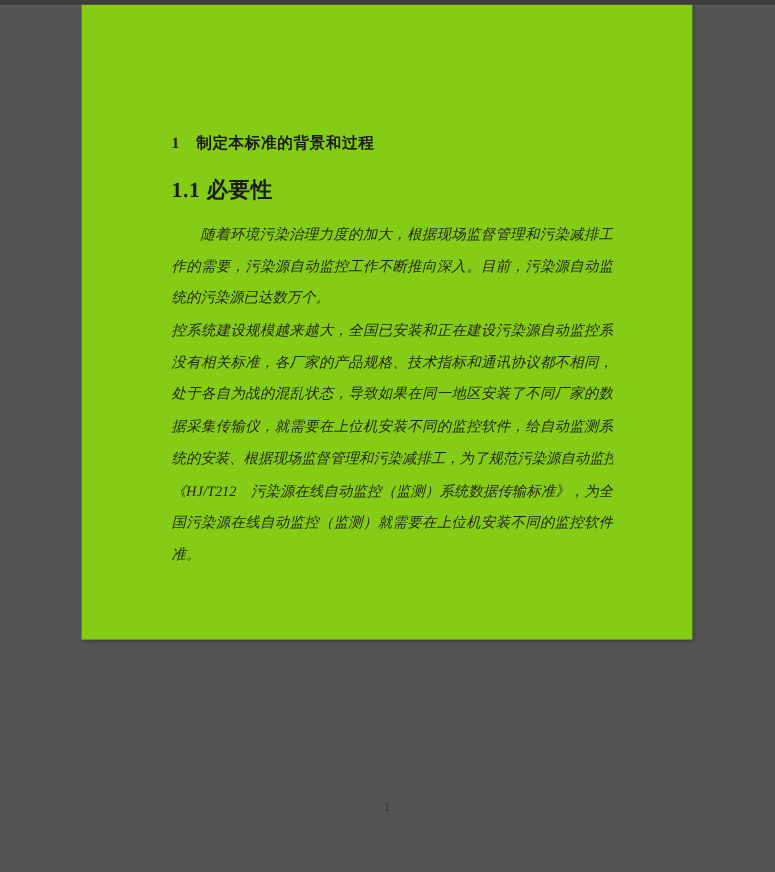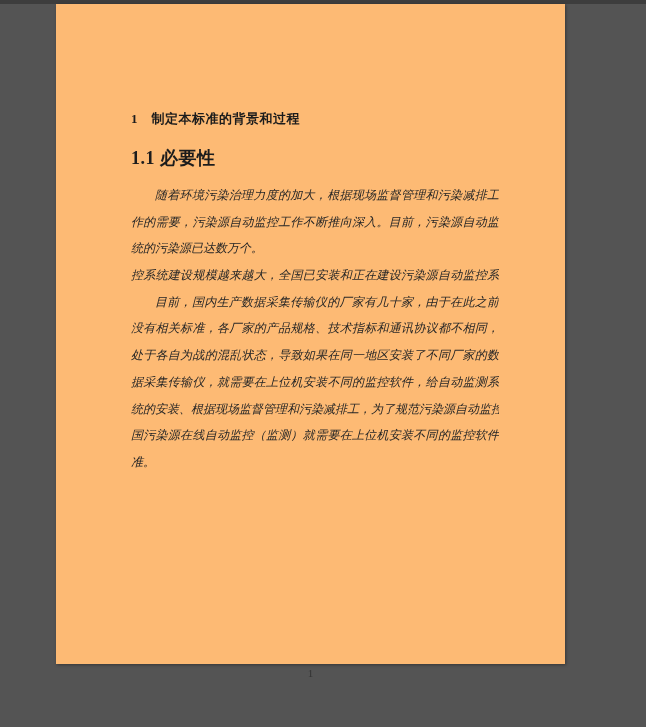--- a/index.html
+++ b/index.html
@@ -12,23 +12,23 @@
     font-family: "Liberation Serif", "DejaVu Serif", serif;
   }
   .top-edge {
     position: absolute;
     top: 0; left: 0;
     width: 100%; height: 4px;
     background: #3d3d3d;
   }
   .page {
     position: absolute;
-    left: 56px; top: 4px;
-    width: 509px; height: 660px;
-    background: #fdba74;
+    left: 68px; top: 4px;
+    width: 509px; height: 529px;
+    background: #84cc16;
     box-shadow: 1px 1px 3px rgba(0,0,0,0.35);
   }
   .section-heading {
     position: absolute;
     top: 106px; left: 75px;
     margin: 0;
     font-size: 13px;
     line-height: 18px;
     font-weight: bold;
     color: #1c1c1c;
@@ -85,24 +85,24 @@
     <h1 class="section-heading">1　制定本标准的背景和过程</h1>
     <h2 class="subsection-heading">1.1 必要性</h2>
     <div class="body-text">
       <div class="para">
           <div class="line first">随着环境污染治理力度的加大，根据现场监督管理和污染减排工</div>
           <div class="line">作的需要，污染源自动监控工作不断推向深入。目前，污染源自动监</div>
           <div class="line last">统的污染源已达数万个。</div>
           <div class="line">控系统建设规模越来越大，全国已安装和正在建设污染源自动监控系</div>
         </div>
       <div class="para">
-          <div class="line first">目前，国内生产数据采集传输仪的厂家有几十家，由于在此之前</div>
           <div class="line">没有相关标准，各厂家的产品规格、技术指标和通讯协议都不相同，</div>
           <div class="line">处于各自为战的混乱状态，导致如果在同一地区安装了不同厂家的数</div>
           <div class="line">据采集传输仪，就需要在上位机安装不同的监控软件，给自动监测系</div>
           <div class="line">统的安装、根据现场监督管理和污染减排工，为了规范污染源自动监控</div>
+          <div class="line">《HJ/T212　污染源在线自动监控（监测）系统数据传输标准》，为全</div>
           <div class="line">国污染源在线自动监控（监测）就需要在上位机安装不同的监控软件</div>
           <div class="line last">准。</div>
         </div>
     </div>
     <div class="page-number">1</div>
   </div>
 </div>
 
 </body></html>

